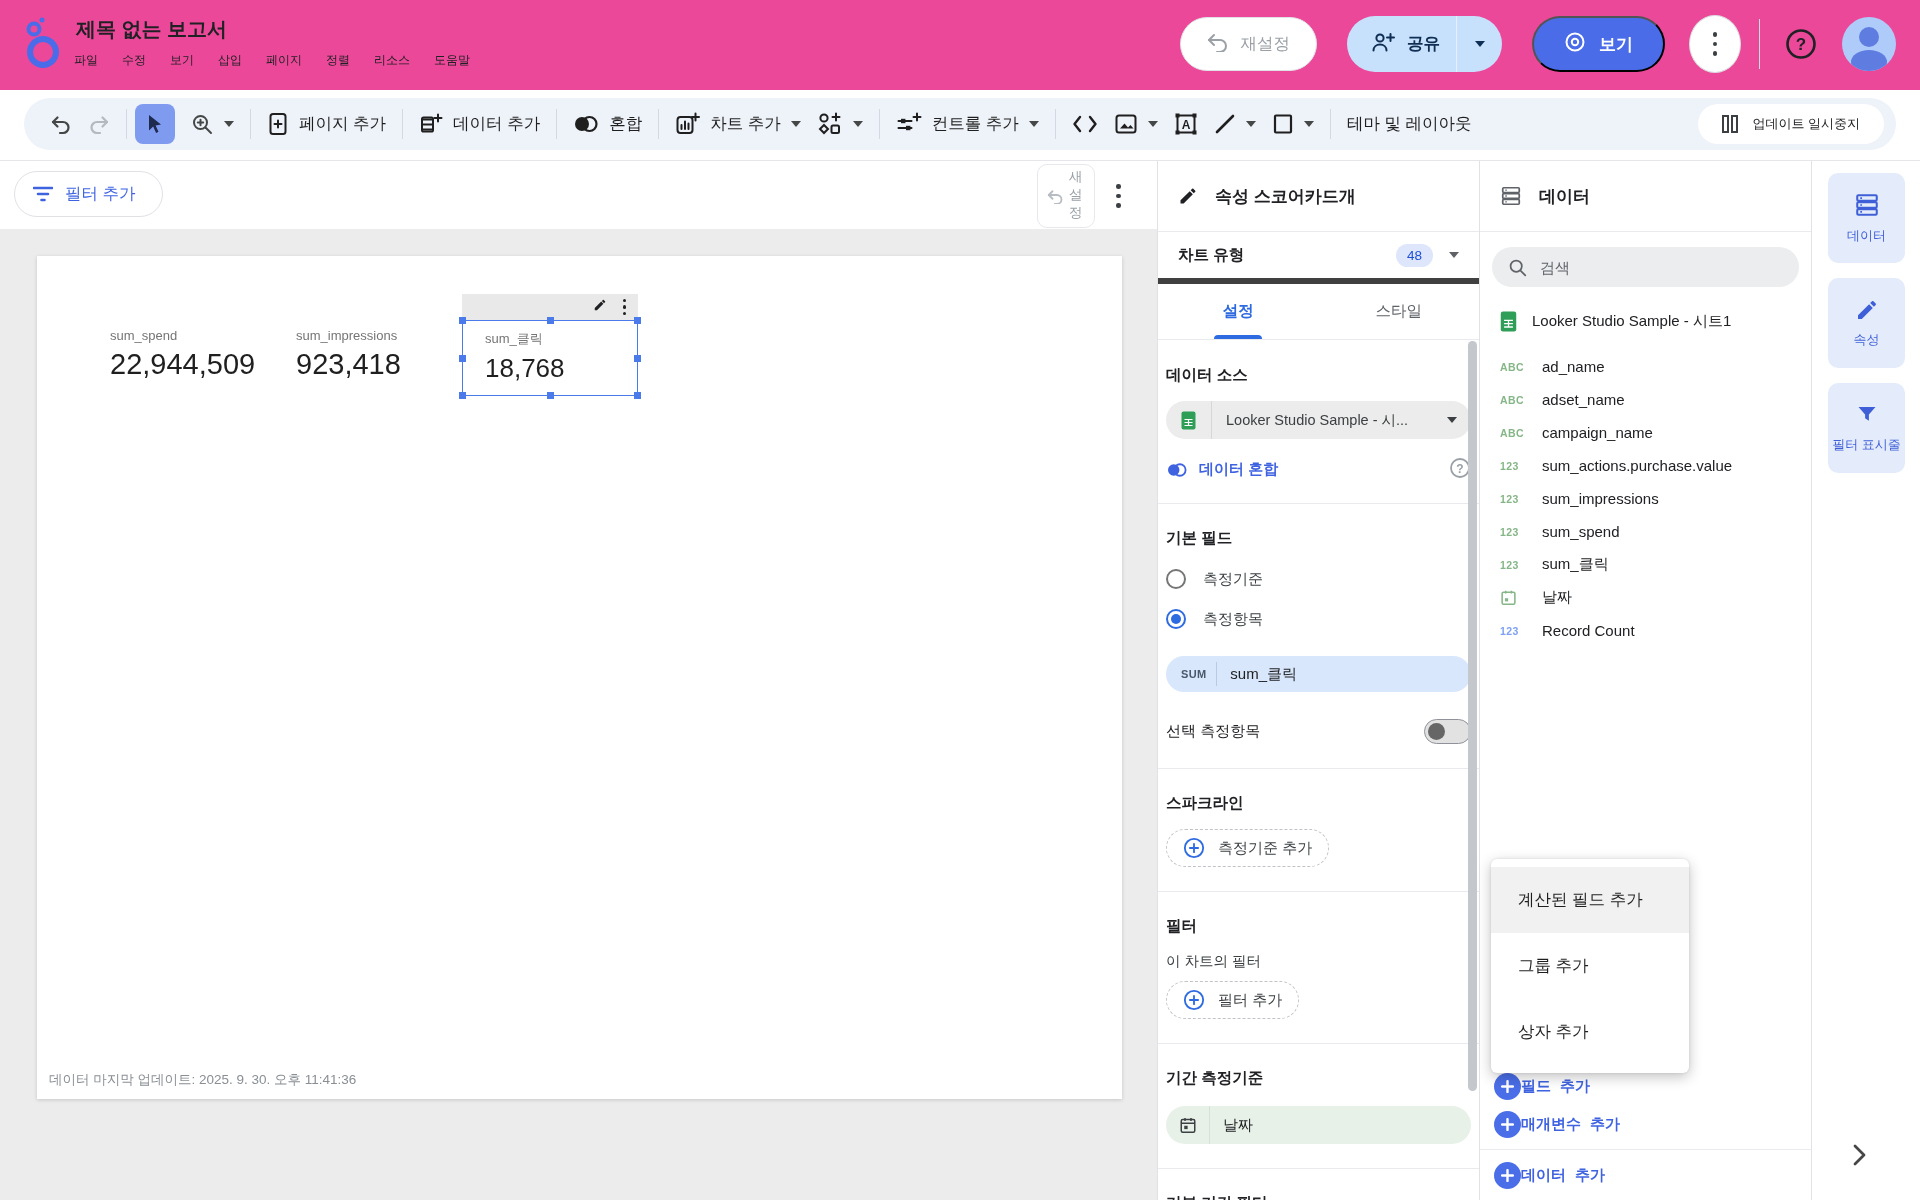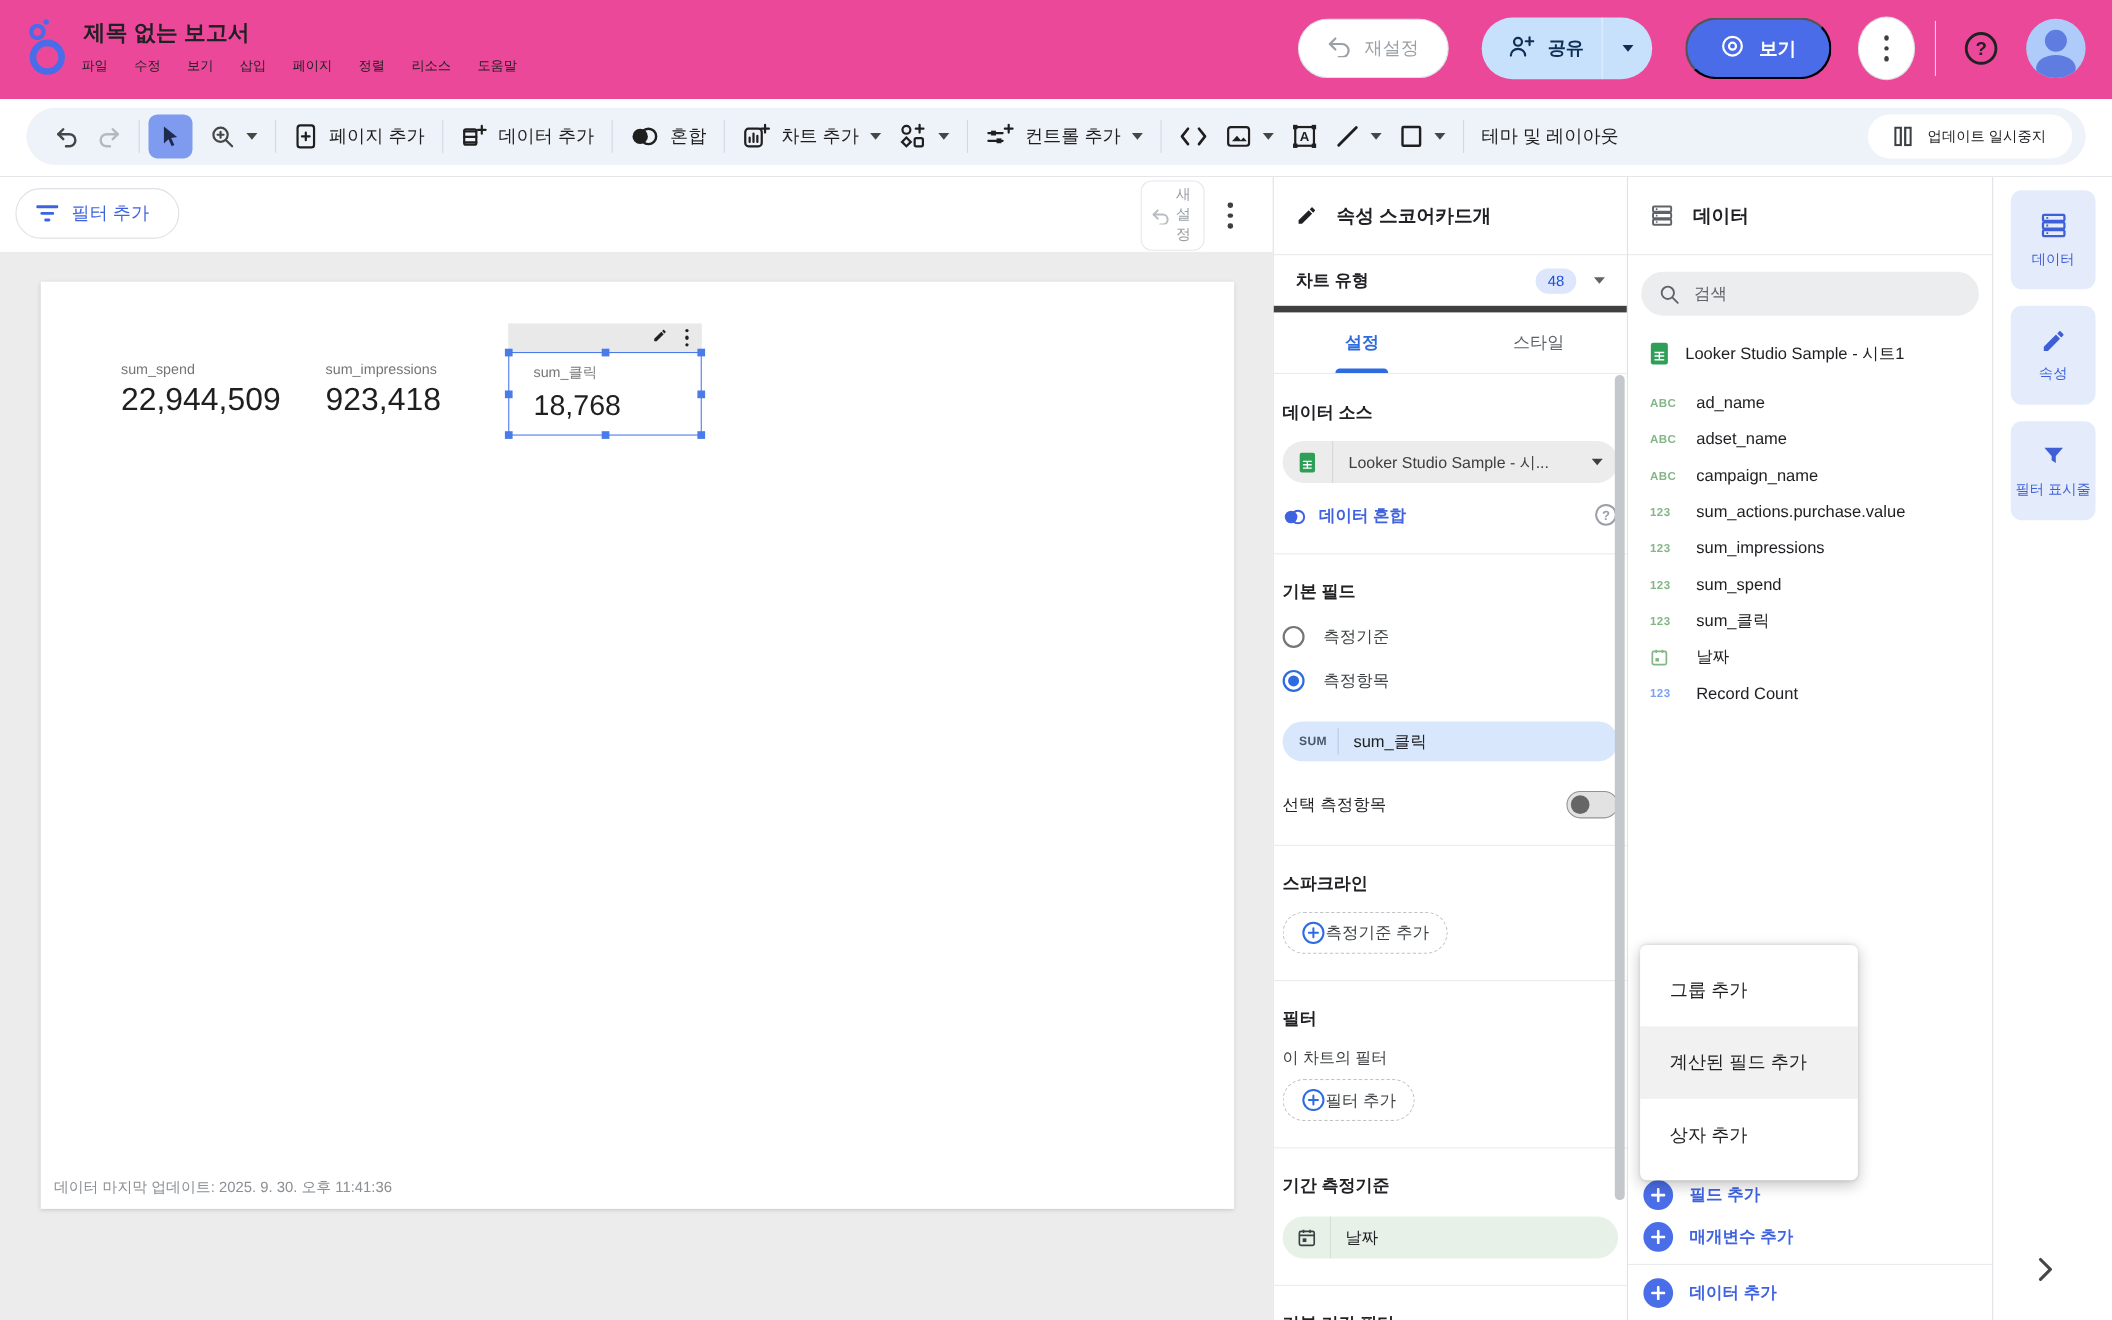--- a/index.html
+++ b/index.html
@@ -98,21 +98,21 @@
   .radio.sel { border-color:#2e6be0; }
   .radio.sel::after { content:''; position:absolute; left:3px; top:3px; width:10px; height:10px; border-radius:50%; background:#2e6be0; }
   .sum-pill { margin-top:27px; height:36px; background:#d8e7fb; border-radius:18px; display:flex; align-items:center; }
   .sum-tag { padding:0 10px 0 15px; font-size:11px; font-weight:700; color:#49586b; letter-spacing:.3px;
              border-right:1px solid #b9cbe2; height:24px; display:flex; align-items:center; }
   .sum-field { padding-left:13px; font-size:15px; color:#202124; }
   .opt-row { margin-top:27px; display:flex; align-items:center; font-size:15px; color:#202124; }
   .toggle { margin-left:auto; width:47px; height:25px; border:1px solid #8f9399; border-radius:14px; background:#e2e2e2; position:relative; }
   .toggle::after { content:''; position:absolute; left:3px; top:3px; width:17px; height:17px; border-radius:50%; background:#666; }
   .dashed-btn { margin-top:15px; height:38px; border:1px dashed #c0c4c9; border-radius:19px; display:flex; align-items:center;
-                padding:0 16px; font-size:15px; color:#3c4043; background:#fff; }
+                gap:13px; padding:0 16px; font-size:15px; color:#3c4043; background:#fff; }
   .sub-label { margin-top:15px; font-size:14.5px; color:#3c4043; }
   .date-pill { margin-top:17px; height:38px; background:#e7f1e8; border-radius:19px; display:flex; align-items:center; }
   .date-iconbox { width:44px; display:flex; justify-content:center; align-items:center; align-self:stretch; border-right:1px solid #d3e2d4; }
   .date-name { padding-left:13px; font-size:15px; color:#202124; }
   .props-scrollbar { position:absolute; right:2px; top:180px; width:9px; height:750px; background:#c4c7cb; border-radius:5px; }
 
   
   .datap { position:absolute; left:1479px; top:0; width:332px; height:100%; background:#fff; border-left:1px solid #e0e2e6; }
   .datap-header { height:71px; border-bottom:1px solid #e8eaed; display:flex; align-items:center; gap:17px; padding:0 20px;
                   font-size:17px; font-weight:700; color:#202124; }
@@ -121,21 +121,21 @@
   .search-pill input { flex:1; border:none; outline:none; background:transparent; font-size:15px; color:#3c4043;
                        font-family:"Liberation Sans", sans-serif; }
   .search-pill input::placeholder { color:#5f6368; }
   .source-row { margin-top:24px; padding:0 20px; display:flex; gap:15px; align-items:center; font-size:15px; color:#202124; }
   .fields { margin-top:18px; }
   .field-row { height:33px; display:flex; align-items:center; gap:12px; padding:0 20px; font-size:15px; color:#202124; }
   .ficon { width:30px; font-size:10.5px; font-weight:700; letter-spacing:.4px; color:#85b687; flex:none; }
   .ficon.blue { color:#7da1f4; }
   .ficon.cal { display:flex; }
   .datap-bottom { position:absolute; bottom:0; left:0; right:0; background:#fff; }
-  .action-row { height:38px; display:flex; align-items:center; gap:15px; padding:0 14px; color:#3f63e0; font-size:15px; font-weight:700; }
+  .action-row { height:38px; display:flex; align-items:center; padding:0 14px; color:#3f63e0; font-size:15px; font-weight:700;font-family:Liberation Mono, monospace; }
   .action-row.tall { height:50px; }
   .plus-filled { width:27px; height:27px; border-radius:50%; background:#4a6ee8; display:flex; align-items:center;
                  justify-content:center; flex:none; }
   .bottom-div { height:1px; background:#e8eaed; margin-top:6px; }
 
   
   .ctx { position:absolute; left:1491px; top:698px; width:198px; background:#fff; border-radius:6px; padding:8px 0; z-index:50;
          box-shadow:0 4px 14px rgba(0,0,0,.24), 0 0 3px rgba(0,0,0,.1); }
   .ctx-item { height:66px; display:flex; align-items:center; padding:0 27px; font-size:16.5px; color:#1f1f1f; white-space:nowrap; }
   .ctx-item.hl { background:#f1f1f1; }
@@ -624,22 +624,22 @@
             <svg width="13" height="13" viewBox="0 0 12 12">
                 <path d="M6 1v10M1 6h10" stroke="#fff" stroke-width="2.2" stroke-linecap="round"></path>
               </svg>
           </span>
           <span>데이터 추가</span>
         </div>
       </div>
     </aside>
 
     <div class="ctx">
+      <div class="ctx-item hl">계산된 필드 추가</div>
       <div class="ctx-item">그룹 추가</div>
-      <div class="ctx-item hl">계산된 필드 추가</div>
       <div class="ctx-item">상자 추가</div>
     </div>
 
     <aside class="rail">
       <div class="rail-btn" style="top:12px">
         <svg width="26" height="26" viewBox="0 0 24 24" fill="none" stroke="#3f5fd8" stroke-width="1.9">
           <rect x="3" y="3" width="18" height="5.2" rx="1"></rect>
           <rect x="3" y="9.4" width="18" height="5.2" rx="1"></rect>
           <rect x="3" y="15.8" width="18" height="5.2" rx="1"></rect>
           <path d="M5.8 5.6h1.6M5.8 12h1.6M5.8 18.4h1.6" stroke-width="1.6"></path>

